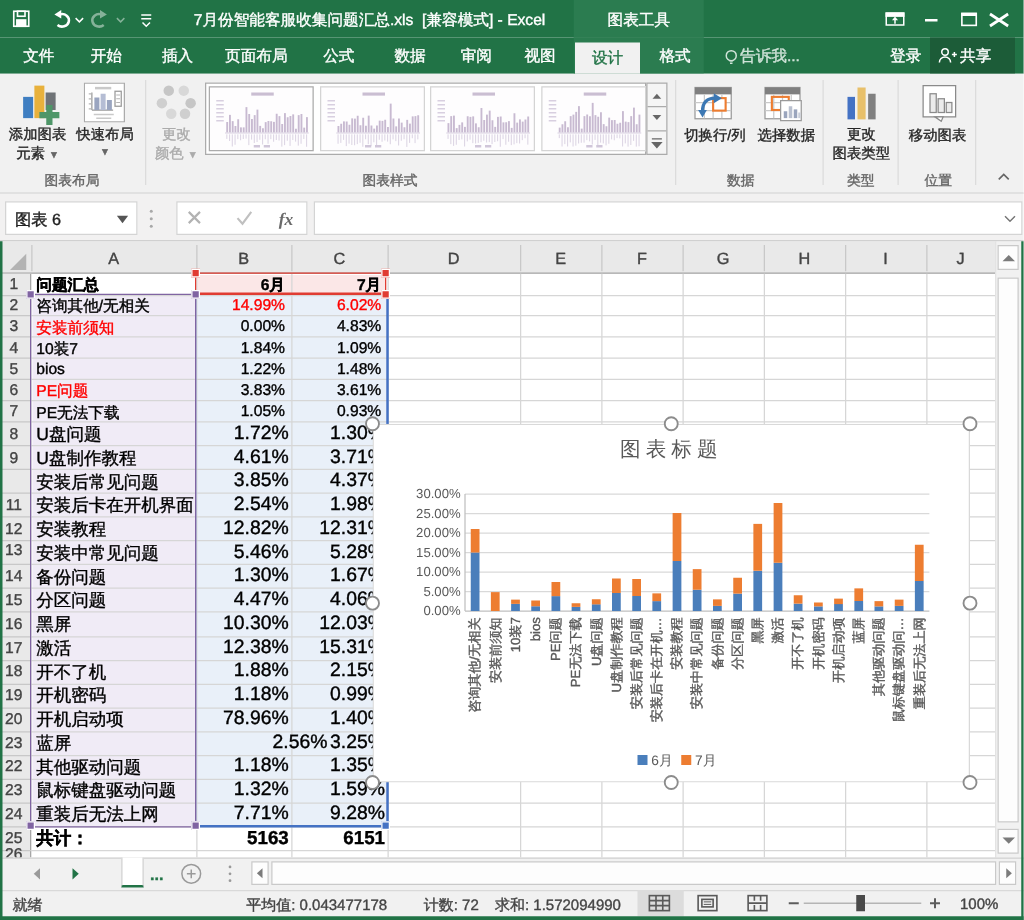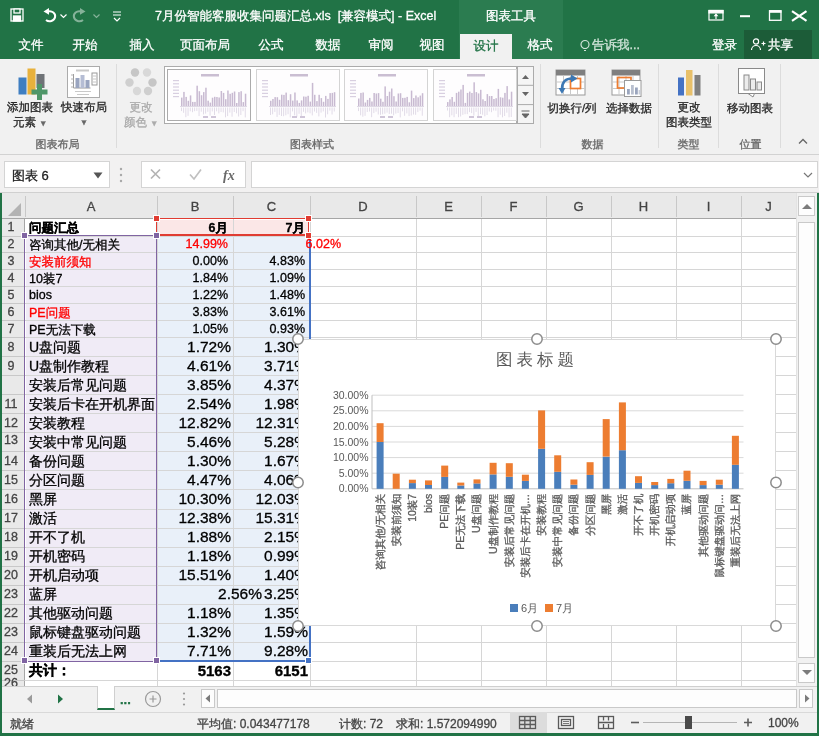--- a/index.html
+++ b/index.html
@@ -132,21 +132,21 @@
 <div class="a" style="left:305.0px;top:231.5px;width:5px;height:5px;background:#e03c32;border:1.5px solid #fff;"></div>
 <div class="a" style="left:21.0px;top:231.5px;width:5px;height:5px;background:#8064a2;border:1.5px solid #fff;"></div>
 <div class="a" style="left:153.0px;top:231.5px;width:5px;height:5px;background:#8064a2;border:1.5px solid #fff;"></div>
 <div class="a" style="left:21.0px;top:656.7px;width:5px;height:5px;background:#8064a2;border:1.5px solid #fff;"></div>
 <div class="a" style="left:153.0px;top:656.7px;width:5px;height:5px;background:#8064a2;border:1.5px solid #fff;"></div>
 <div class="tx" style="left:29px;top:220.1px;font-size:12.5px;font-weight:bold;color:#000;">问题汇总</div>
 <div class="tx" style="left:157px;top:220.1px;width:71px;text-align:right;font-size:12.5px;font-weight:bold;color:#000;">6月</div>
 <div class="tx" style="left:233px;top:220.1px;width:72px;text-align:right;font-size:12.5px;font-weight:bold;color:#000;">7月</div>
 <div class="tx" style="left:29px;top:236.8px;font-size:12.5px;color:#000;">咨询其他/无相关</div>
 <div class="tx" style="left:157px;top:236.8px;width:71px;text-align:right;font-size:12.5px;color:#ff0000;">14.99%</div>
-<div class="tx" style="left:233px;top:236.8px;width:72px;text-align:right;font-size:12.5px;color:#ff0000;margin-left:36px;">6.02%</div>
+<div class="tx" style="left:233px;top:236.8px;width:72px;text-align:right;font-size:12.5px;color:#ff0000;">6.02%</div>
 <div class="tx" style="left:29px;top:253.7px;font-size:12.5px;color:#ff0000;">安装前须知</div>
 <div class="tx" style="left:157px;top:253.7px;width:71px;text-align:right;font-size:12.5px;color:#000;">0.00%</div>
 <div class="tx" style="left:233px;top:253.7px;width:72px;text-align:right;font-size:12.5px;color:#000;">4.83%</div>
 <div class="tx" style="left:29px;top:270.7px;font-size:12.5px;color:#000;">10装7</div>
 <div class="tx" style="left:157px;top:270.7px;width:71px;text-align:right;font-size:12.5px;color:#000;">1.84%</div>
 <div class="tx" style="left:233px;top:270.7px;width:72px;text-align:right;font-size:12.5px;color:#000;">1.09%</div>
 <div class="tx" style="left:29px;top:287.6px;font-size:12.5px;color:#000;">bios</div>
 <div class="tx" style="left:157px;top:287.6px;width:71px;text-align:right;font-size:12.5px;color:#000;">1.22%</div>
 <div class="tx" style="left:233px;top:287.6px;width:72px;text-align:right;font-size:12.5px;color:#000;">1.48%</div>
 <div class="tx" style="left:29px;top:304.6px;font-size:12.5px;color:#ff0000;">PE问题</div>
@@ -185,21 +185,21 @@
 <div class="tx" style="left:29px;top:509.9px;font-size:14.0px;color:#000;">激活</div>
 <div class="tx" style="left:157px;top:509.1px;width:74px;text-align:right;font-size:15.5px;color:#000;">12.38%</div>
 <div class="tx" style="left:233px;top:509.1px;width:75px;text-align:right;font-size:15.5px;color:#000;">15.31%</div>
 <div class="tx" style="left:29px;top:529.0px;font-size:14.0px;color:#000;">开不了机</div>
 <div class="tx" style="left:157px;top:528.1px;width:74px;text-align:right;font-size:15.5px;color:#000;">1.88%</div>
 <div class="tx" style="left:233px;top:528.1px;width:75px;text-align:right;font-size:15.5px;color:#000;">2.15%</div>
 <div class="tx" style="left:29px;top:548.0px;font-size:14.0px;color:#000;">开机密码</div>
 <div class="tx" style="left:157px;top:547.1px;width:74px;text-align:right;font-size:15.5px;color:#000;">1.18%</div>
 <div class="tx" style="left:233px;top:547.1px;width:75px;text-align:right;font-size:15.5px;color:#000;">0.99%</div>
 <div class="tx" style="left:29px;top:567.0px;font-size:14.0px;color:#000;">开机启动项</div>
-<div class="tx" style="left:157px;top:566.2px;width:74px;text-align:right;font-size:15.5px;color:#000;">15.51%</div>
+<div class="tx" style="left:157px;top:566.2px;width:74px;text-align:right;font-size:15.5px;color:#000;">78.96%</div>
 <div class="tx" style="left:233px;top:566.2px;width:75px;text-align:right;font-size:15.5px;color:#000;">1.40%</div>
 <div class="tx" style="left:29px;top:586.1px;font-size:14.0px;color:#000;">蓝屏</div>
 <div class="tx" style="left:157px;top:585.2px;width:74px;text-align:right;font-size:15.5px;color:#000;padding-left:31px;">2.56%</div>
 <div class="tx" style="left:233px;top:585.2px;width:75px;text-align:right;font-size:15.5px;color:#000;">3.25%</div>
 <div class="tx" style="left:29px;top:605.1px;font-size:14.0px;color:#000;">其他驱动问题</div>
 <div class="tx" style="left:157px;top:604.2px;width:74px;text-align:right;font-size:15.5px;color:#000;">1.18%</div>
 <div class="tx" style="left:233px;top:604.2px;width:75px;text-align:right;font-size:15.5px;color:#000;">1.35%</div>
 <div class="tx" style="left:29px;top:624.1px;font-size:14.0px;color:#000;">鼠标键盘驱动问题</div>
 <div class="tx" style="left:157px;top:623.3px;width:74px;text-align:right;font-size:15.5px;color:#000;">1.32%</div>
 <div class="tx" style="left:233px;top:623.3px;width:75px;text-align:right;font-size:15.5px;color:#000;">1.59%</div>

